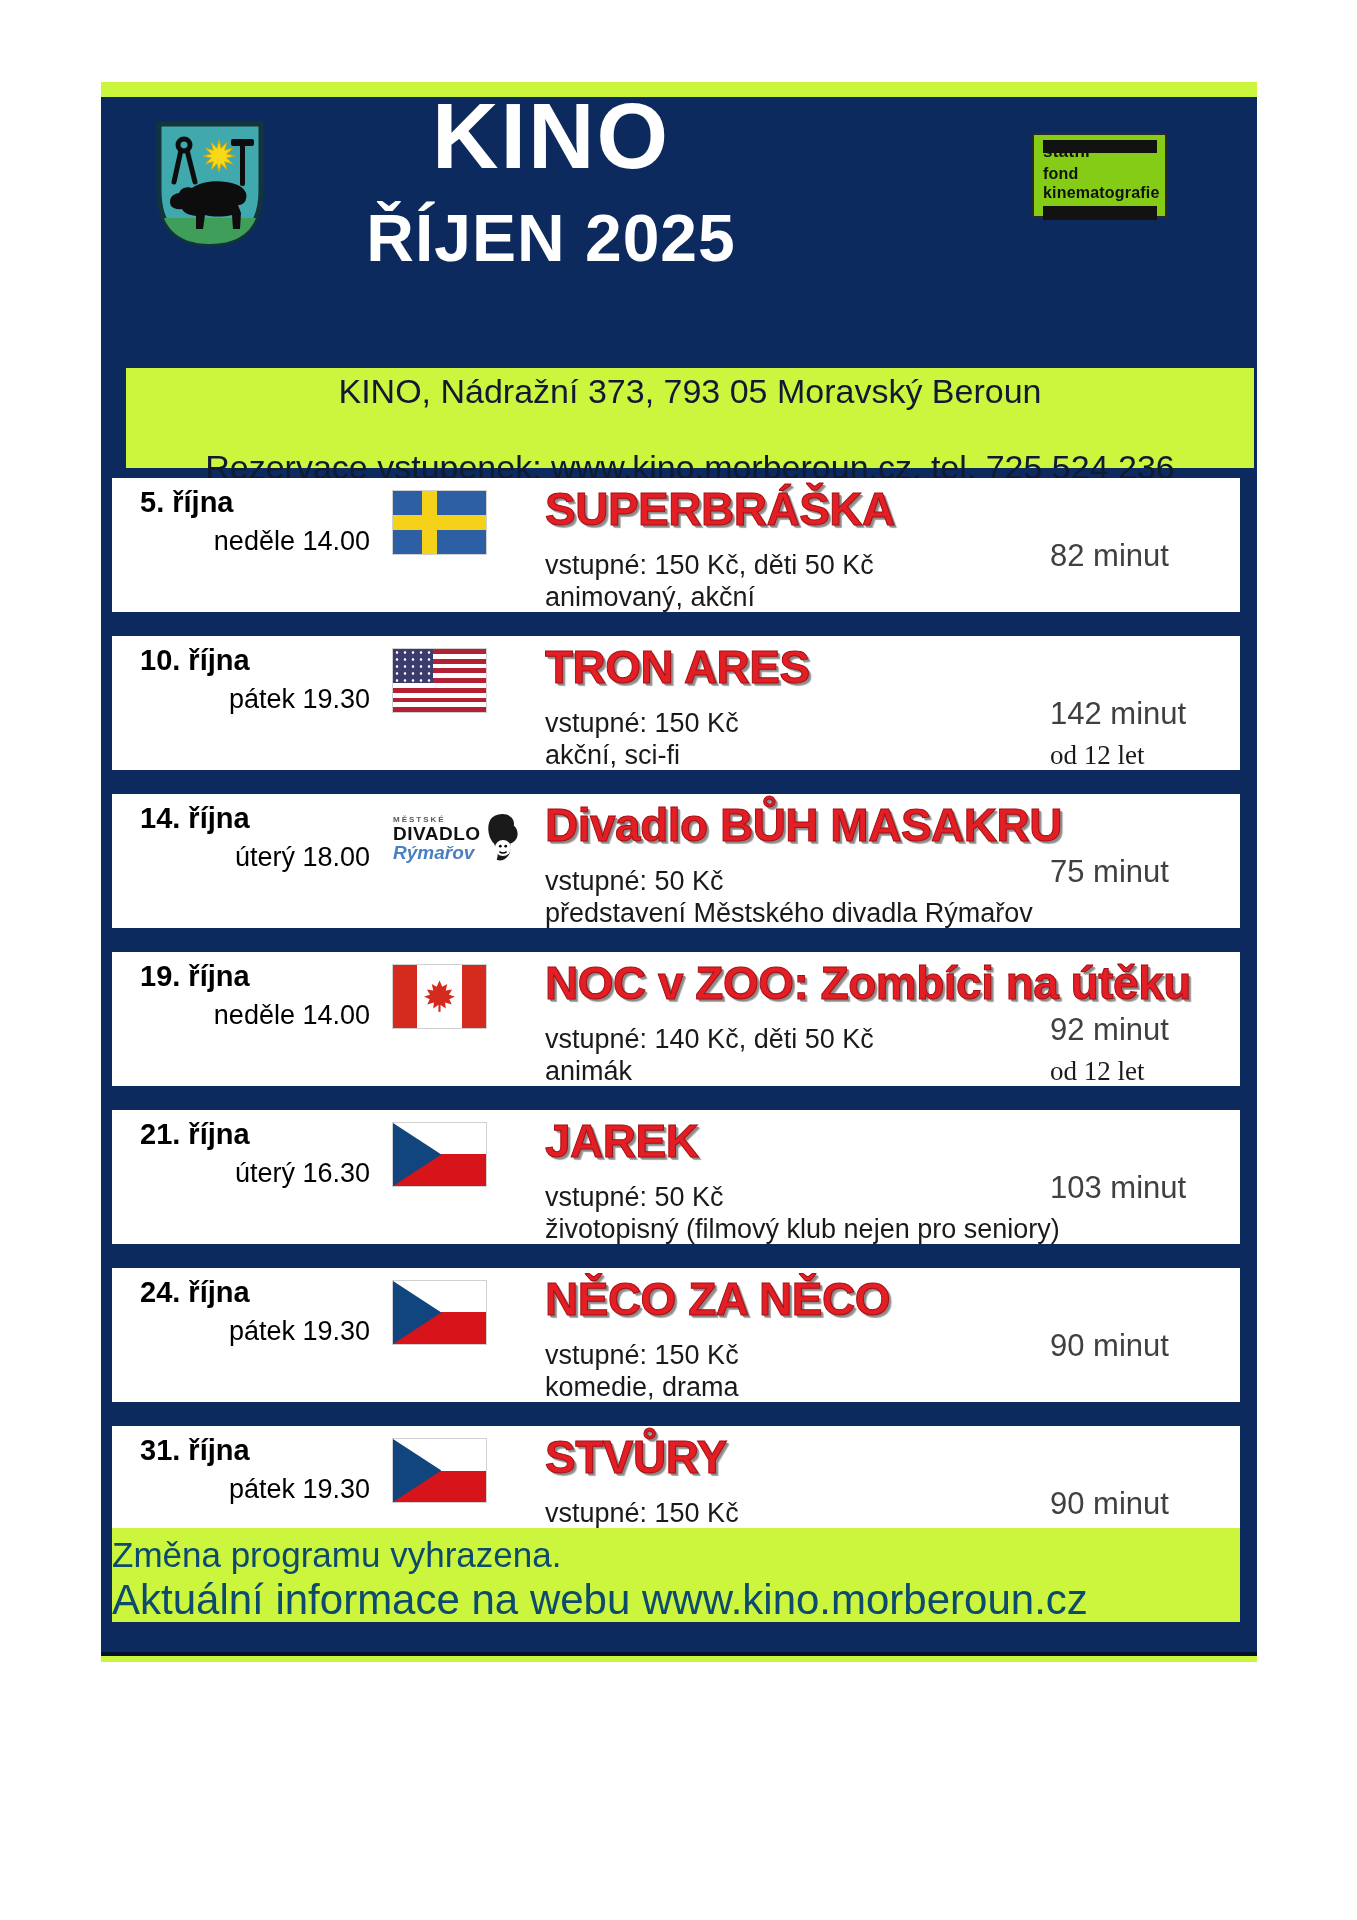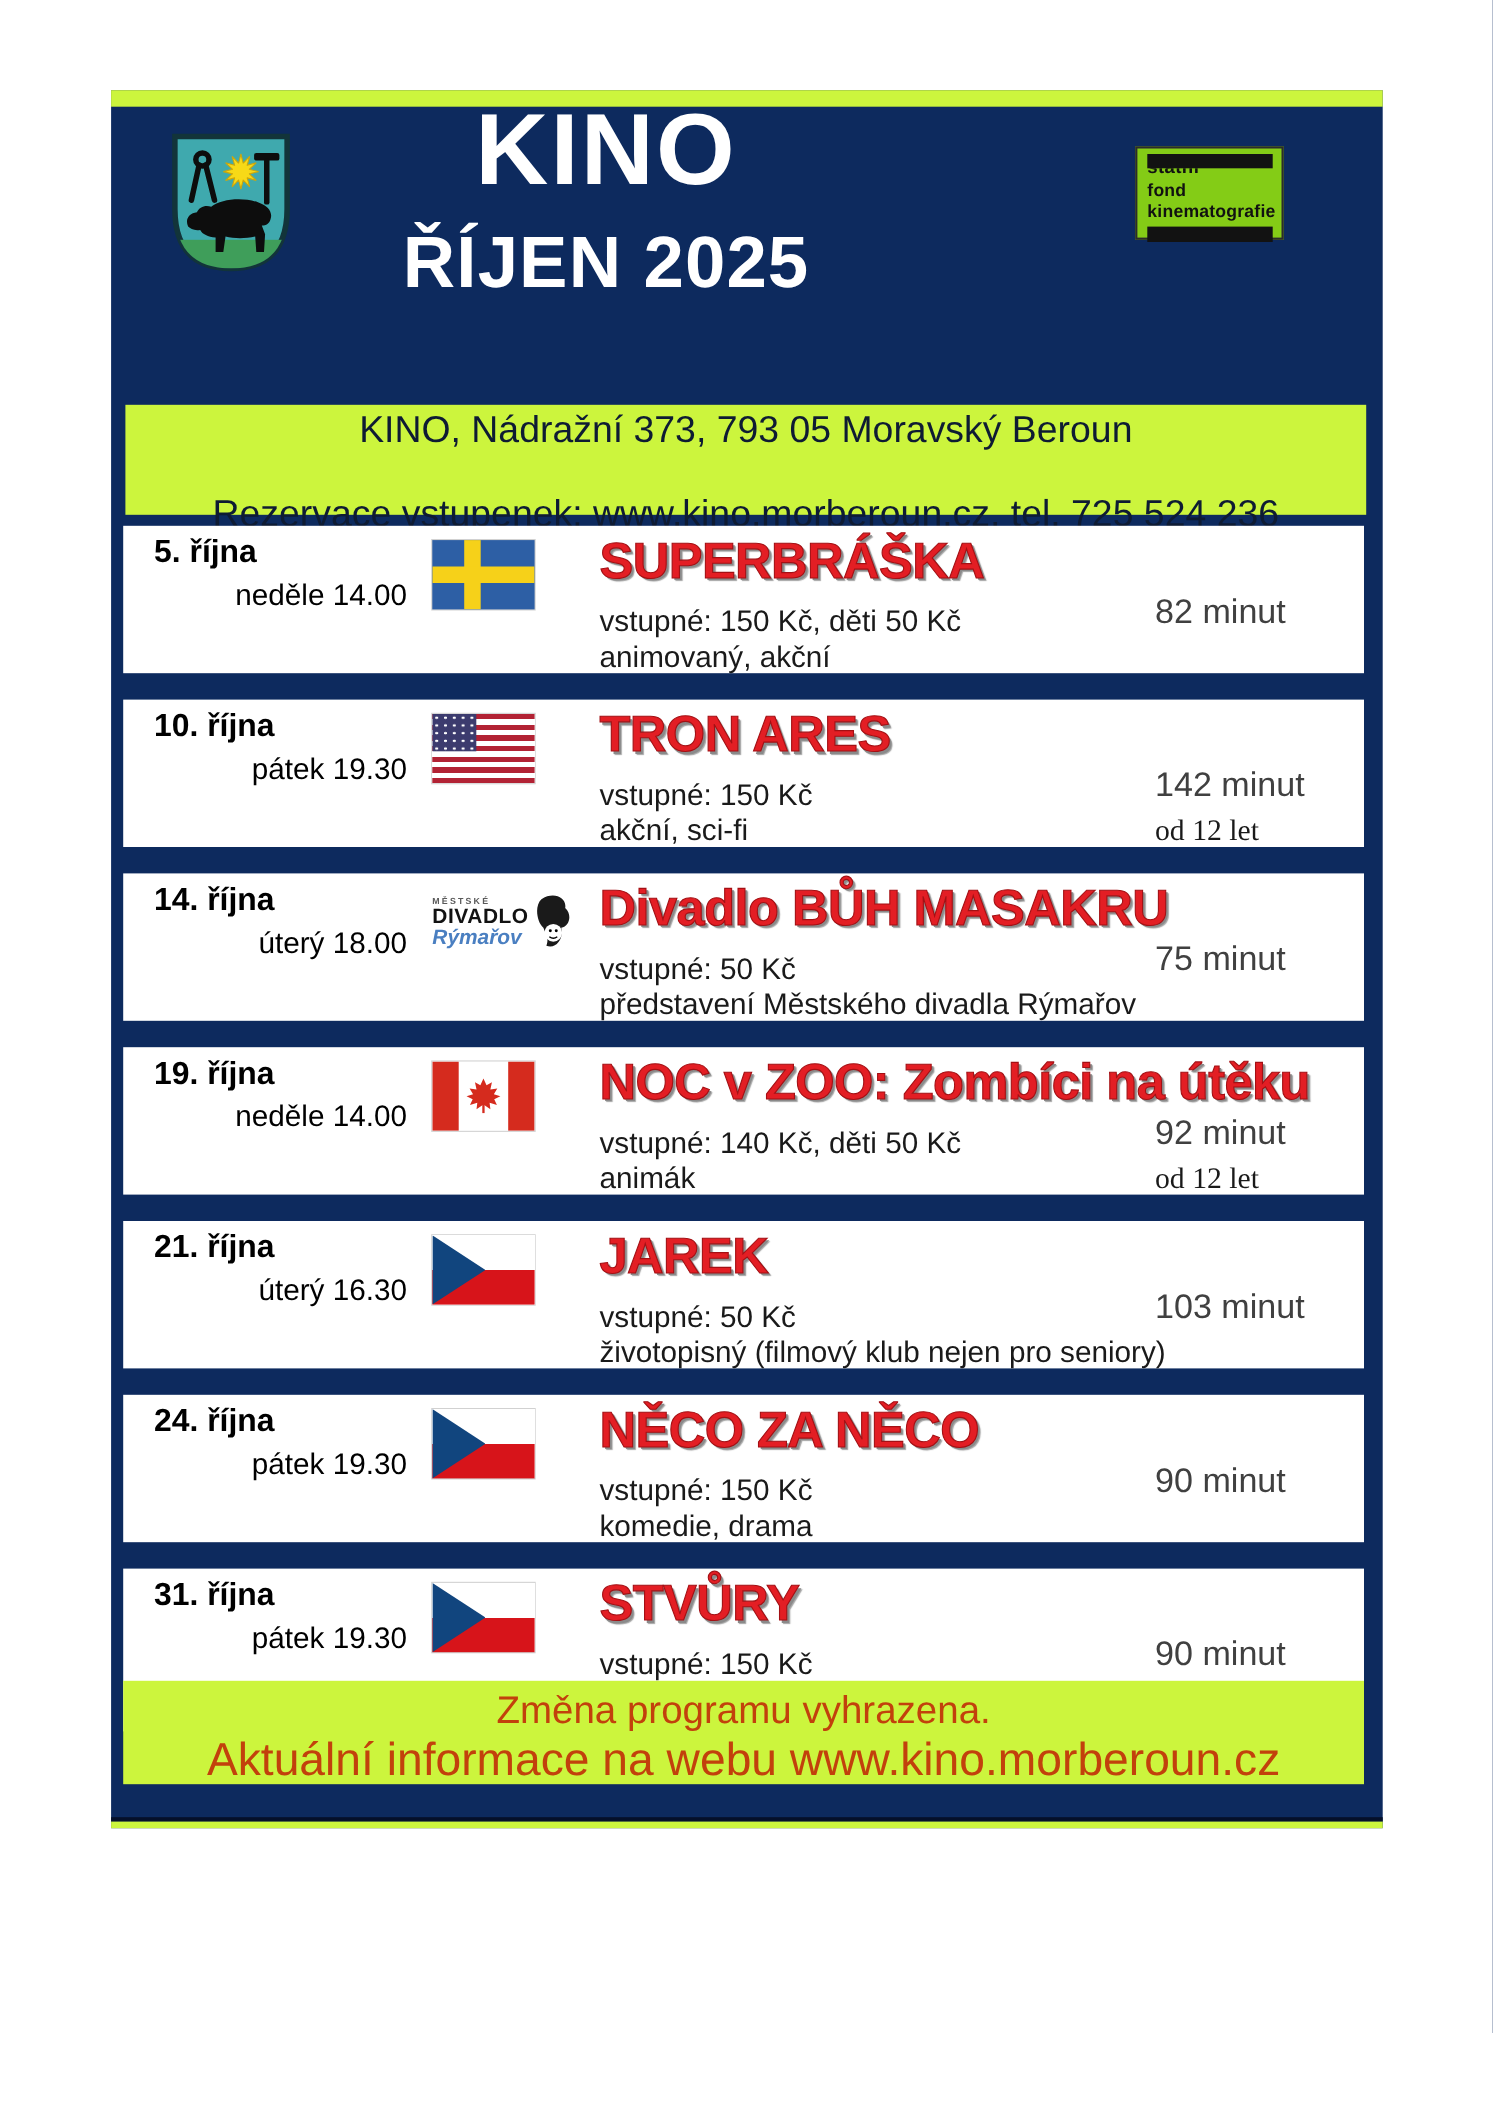--- a/index.html
+++ b/index.html
@@ -29,28 +29,28 @@
     color:#111;line-height:1;
   }
   .fund-bar{height:13px;background:#121212;}
   .fund-cut{height:11px;overflow:hidden;}
   .fund-cut span{display:block;margin-top:-10px;font-weight:bold;font-size:17px;letter-spacing:.3px;}
   .fund-word{font-weight:bold;font-size:16px;line-height:19px;letter-spacing:.2px;}
   .fund-bar2{height:14px;background:#121212;margin-top:4px;}
 
   
   .addressbar{
-    position:absolute;left:13px;top:286px;width:1128px;height:100px;background:#ccf53d;
+    position:absolute;left:25px;top:286px;width:1128px;height:100px;background:#ccf53d;
     text-align:center;color:#0e1b33;
   }
   .addressbar .l1{font-size:34px;padding-top:3px;line-height:41px;}
   .addressbar .l2{font-size:34px;line-height:41px;margin-top:35px;}
   .footerbar{
     position:absolute;left:11px;top:1446px;width:1128px;height:94px;background:#ccf53d;
-    text-align:center;color:#c2410c;
+    text-align:left;color:#0c4a6e;
   }
   .footerbar .l1{font-size:35px;padding-top:4px;line-height:45px;}
   .footerbar .l2{font-size:42px;line-height:45px;}
 
   
   .rows{position:absolute;left:11px;top:396px;width:1128px;}
   .row{position:relative;width:1128px;height:134px;background:#ffffff;margin-bottom:24px;}
   .row:last-child{height:148px;}
   .date{position:absolute;left:28px;top:8px;font-size:29px;font-weight:bold;color:#000;}
   .time{position:absolute;left:28px;top:48px;width:230px;text-align:right;font-size:27px;color:#000;}

